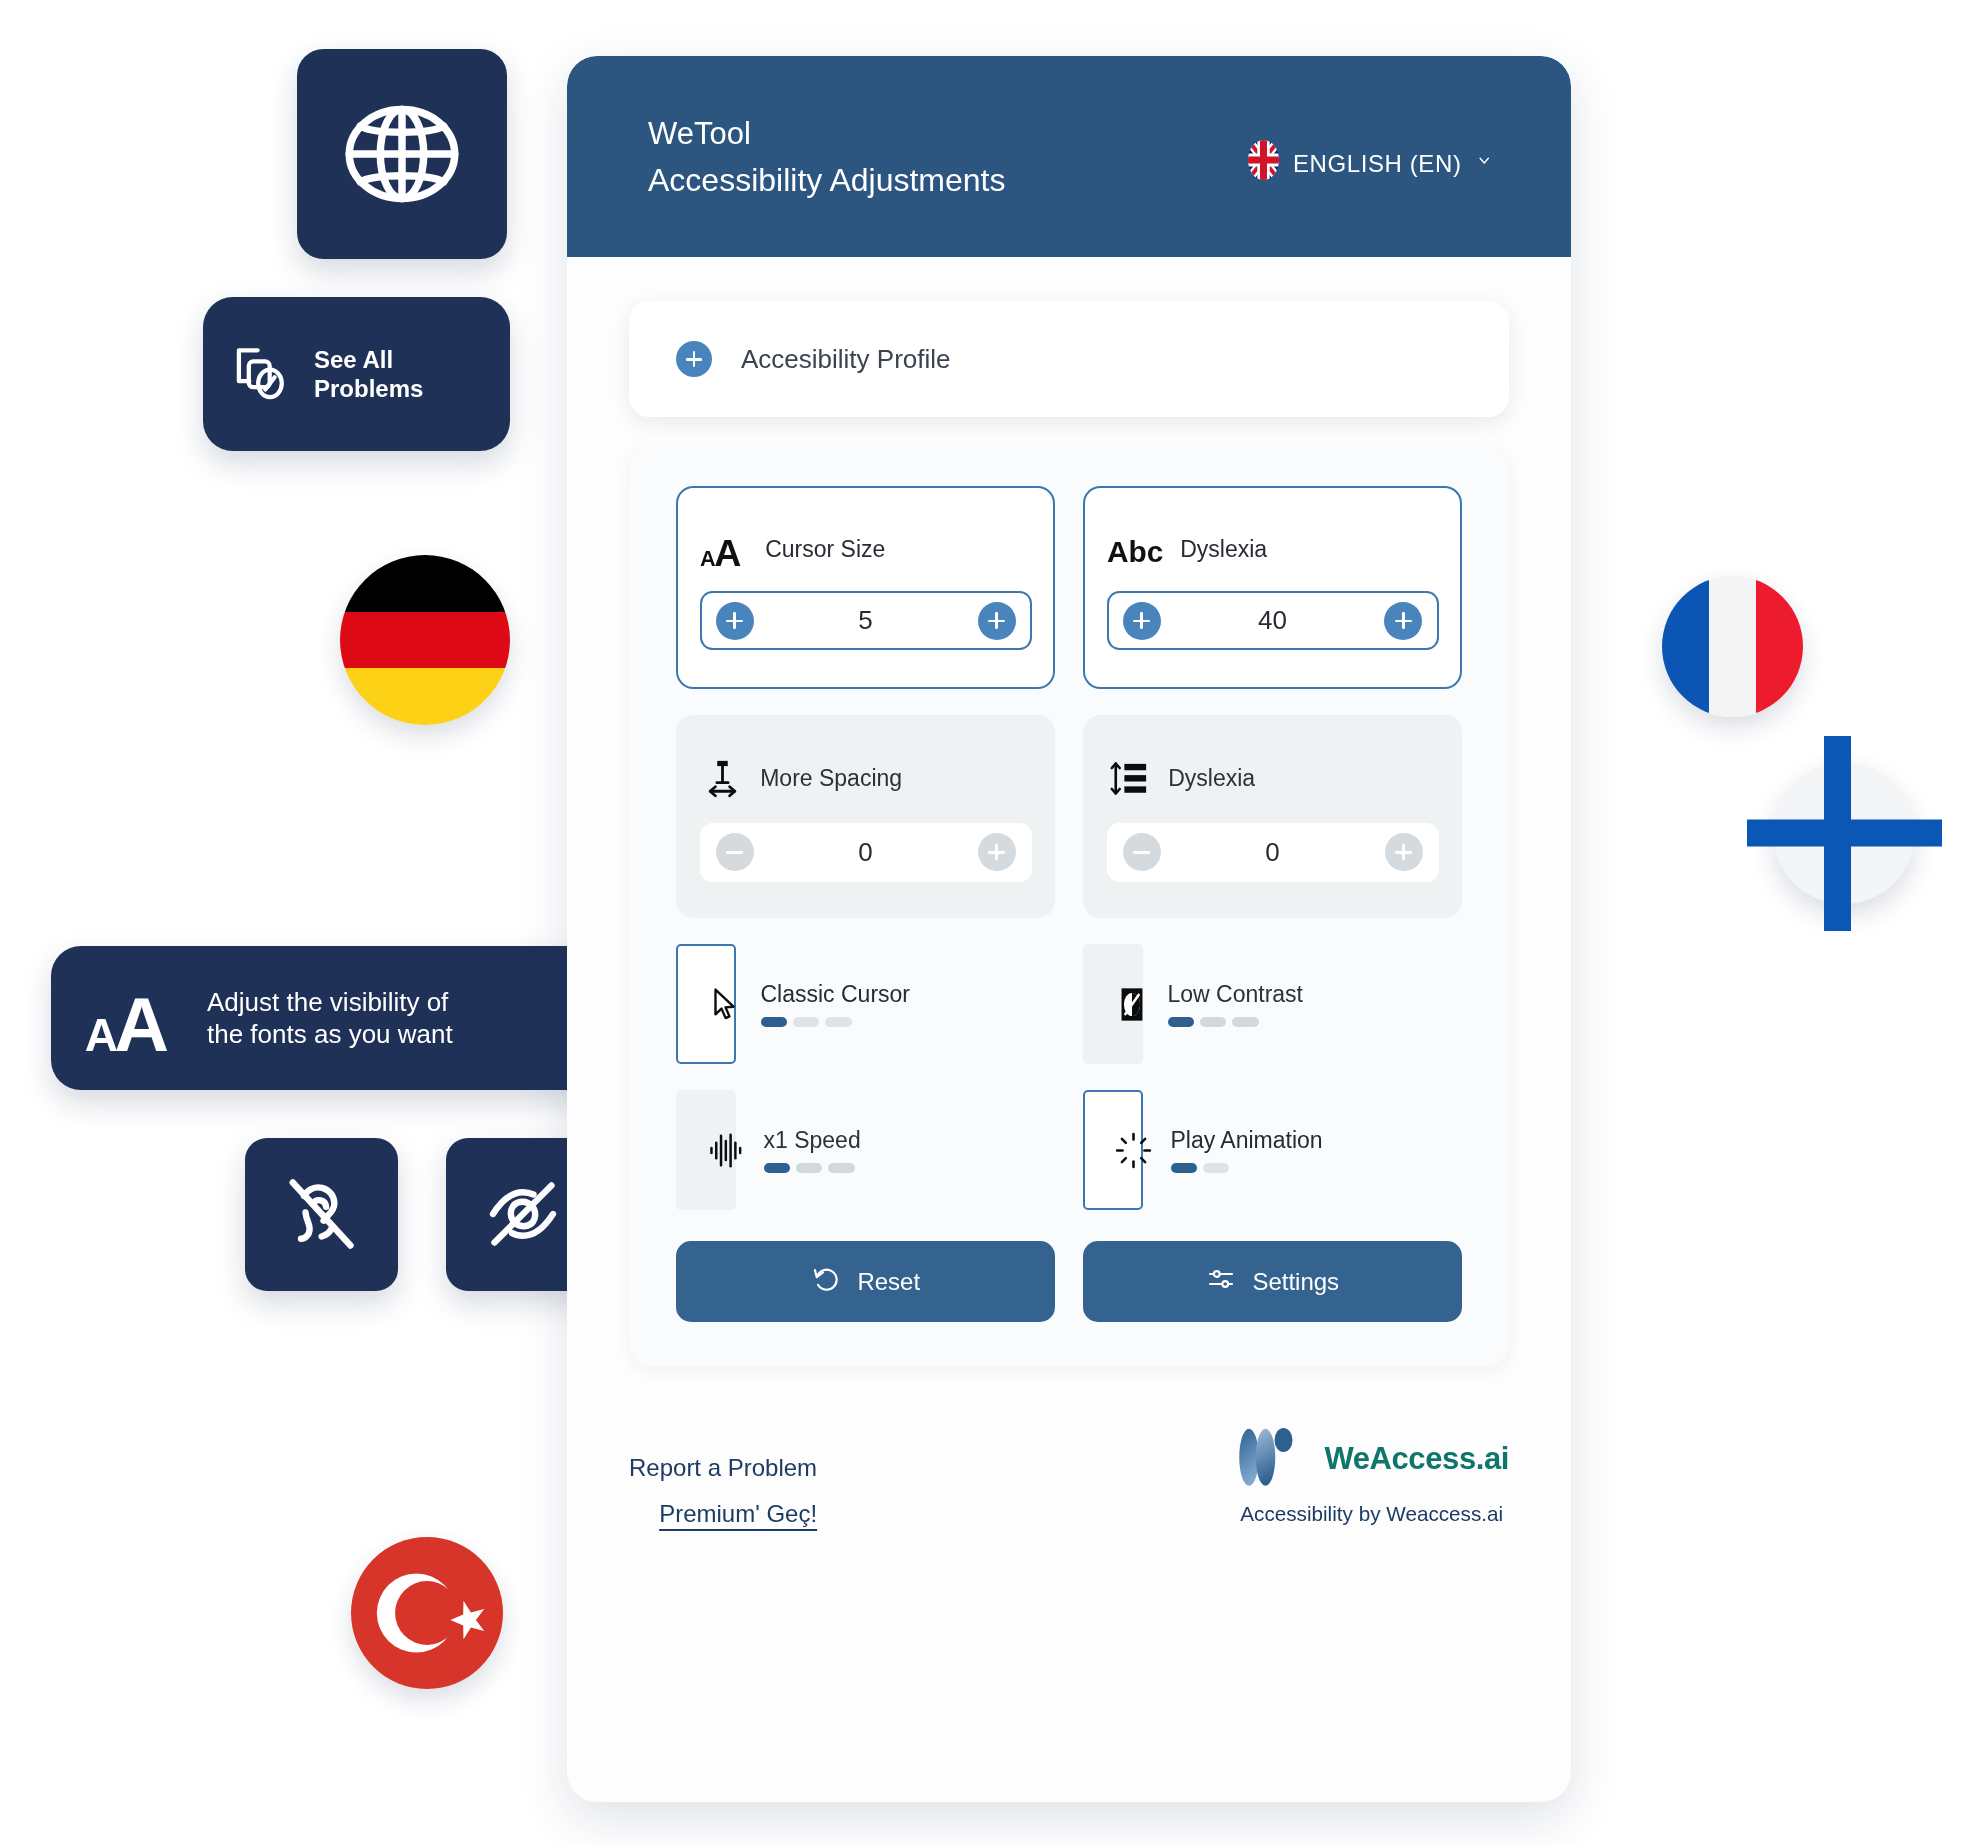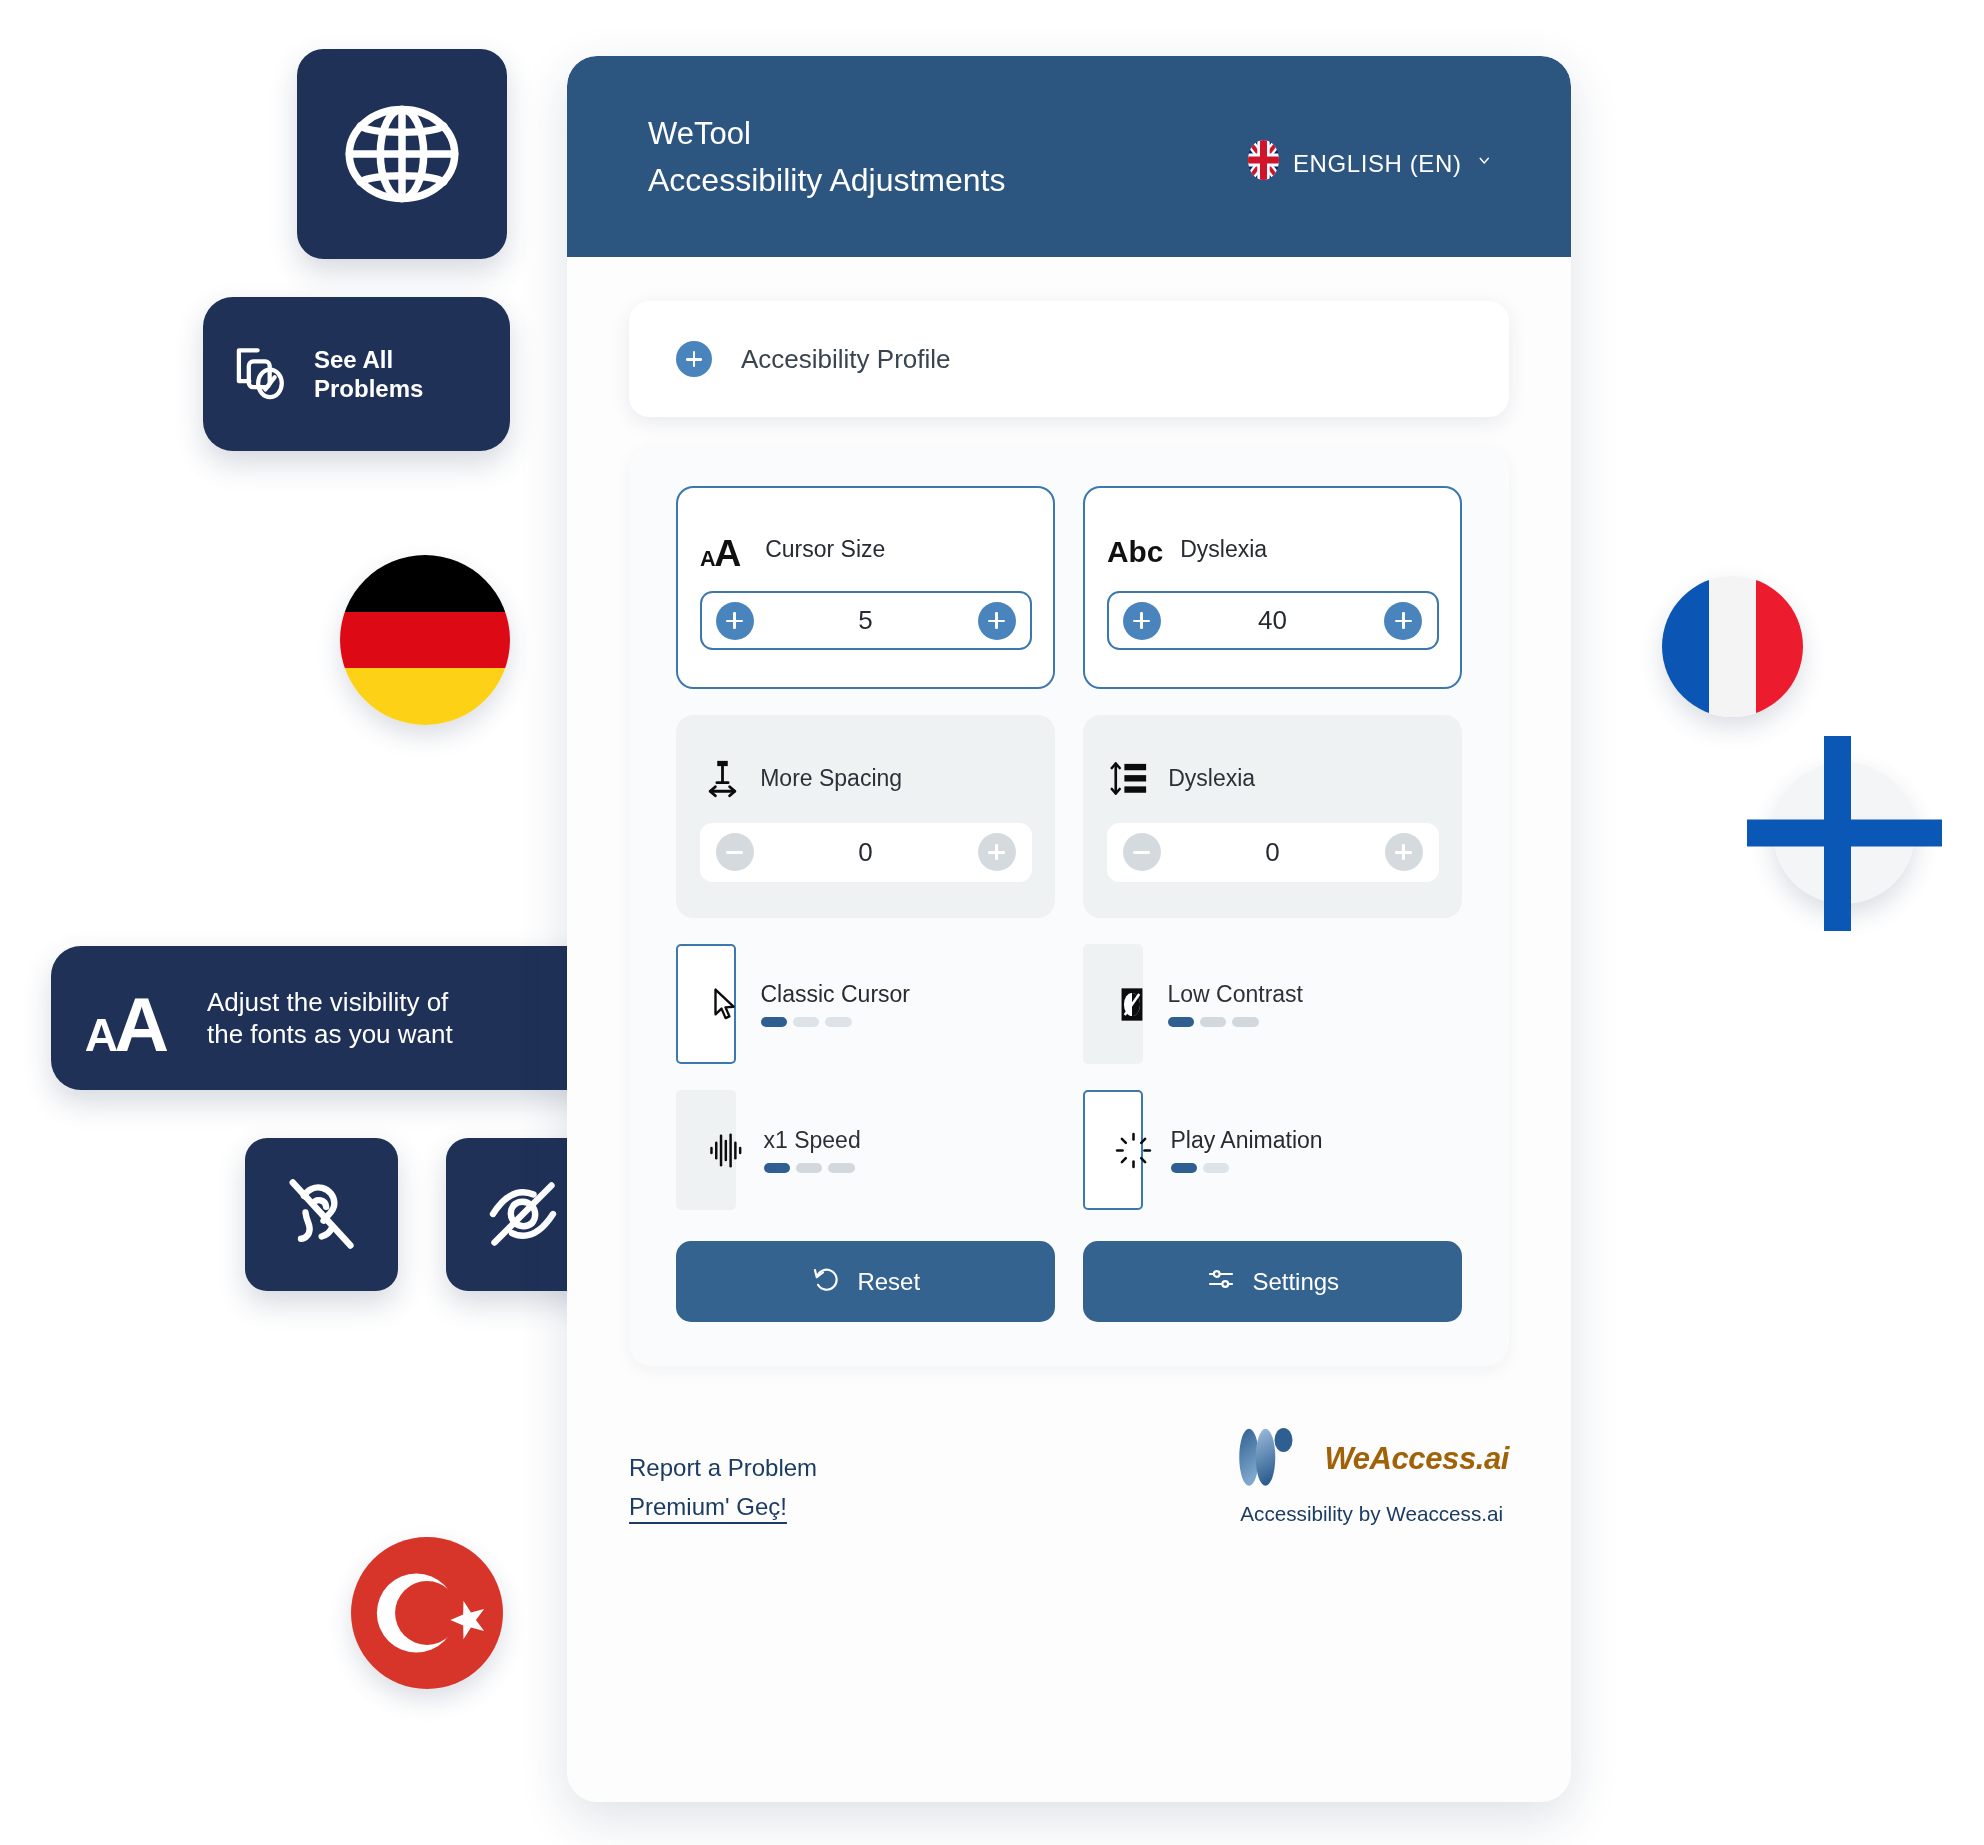--- a/index.html
+++ b/index.html
@@ -129,26 +129,26 @@
   .tile.inactive .seg.fill { background:#2E5F90; }
 
   .actions { display:grid; grid-template-columns:1fr 1fr; gap:28px; margin-top:31px; }
   .act-btn {
     height:81px; border-radius:15px; background:#34638F;
     display:flex; align-items:center; justify-content:center; gap:16.5px;
     color:#fff; font-size:24px; font-weight:400;
   }
 
   .footer { padding: 0 62px; margin-top:61px; display:flex; align-items:flex-start; justify-content:space-between; }
-  .f-left { display:flex; flex-direction:column; gap:11px; padding-top:27px; }
+  .f-left { display:flex; flex-direction:column; gap:18px; padding-top:27px;text-align:right; }
   .f-link { font-size:24px; color:#1C3C63; }
   .f-link.u { text-decoration:underline; text-underline-offset:6.6px; text-decoration-thickness:2.1px; }
   .f-right { display:flex; flex-direction:column; align-items:center; gap:12.4px; }
   .brand-row { display:flex; align-items:center; gap:15px; }
-  .brand-name { font-size:31px; color:#a16207; font-weight:700; letter-spacing:-0.4px;font-style:italic; }
+  .brand-name { font-size:31px; color:#0f766e; font-weight:700; letter-spacing:-0.4px; }
   .brand-sub { font-size:20.7px; color:#1C3C63; font-weight:400; }
 </style>
 </head>
 <body>
 
 <div class="stage">
 
   <div class="badge" style="left:297px; top:49px; width:210px; height:210px; border-radius:26.5px;">
     <span class="icon">
       <svg width="124" height="124" viewBox="0 0 24 24" fill="none" stroke="#ffffff" stroke-width="1.45" stroke-linecap="round" stroke-linejoin="round">

